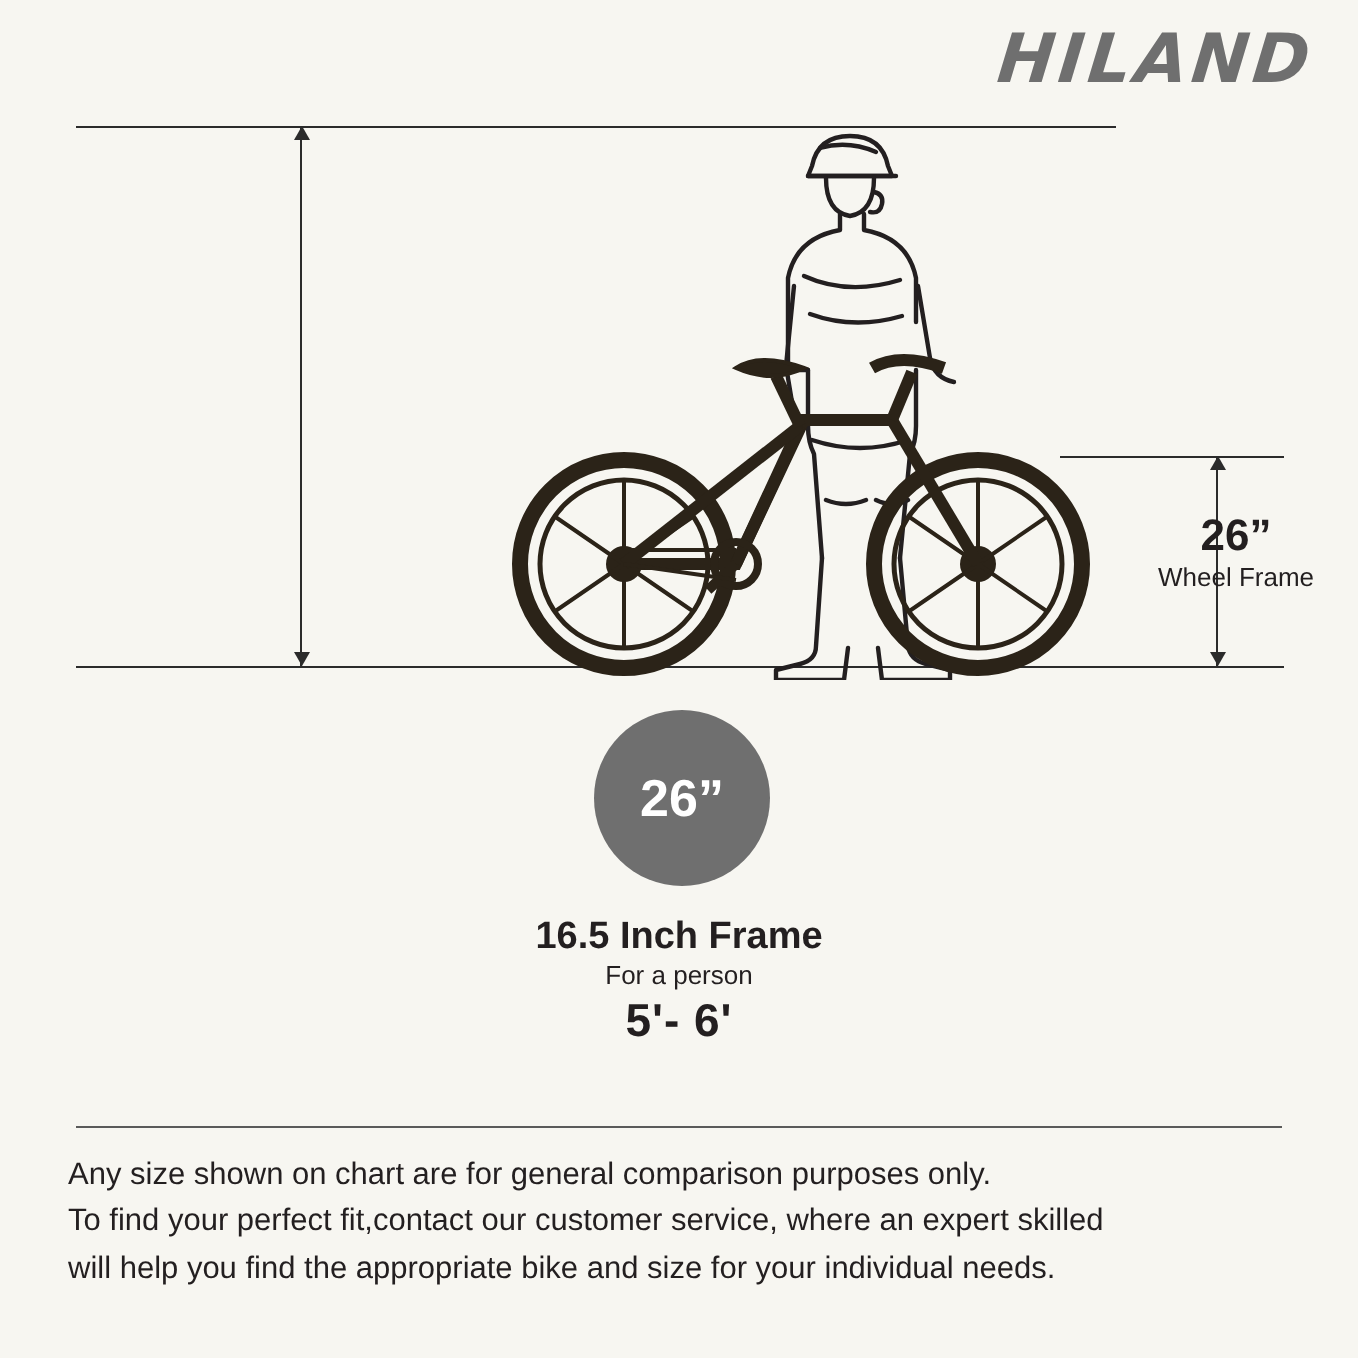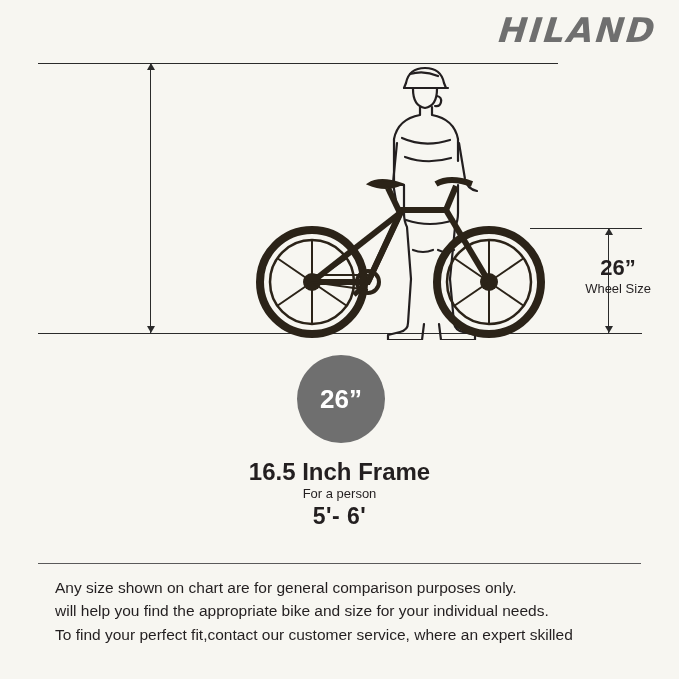--- a/index.html
+++ b/index.html
@@ -126,21 +126,21 @@
   }
 
   .frame-info {
     position: absolute;
     left: 0;
     right: 0;
     top: 458px;
     text-align: center;
   }
   .frame-info .frame-line {
-    font-size: 24px;
+    font-size: 19px;
     font-weight: 700;
   }
   .frame-info .person-line {
     font-size: 13px;
     margin-top: 0;
   }
   .frame-info .height-line {
     font-size: 23px;
     font-weight: 700;
     margin-top: 2px;
@@ -151,21 +151,21 @@
     position: absolute;
     left: 38px;
     right: 38px;
     top: 563px;
     height: 1px;
     background: #5a5a5a;
   }
 
   .disclaimer {
     position: absolute;
-    left: 55px;
+    left: 34px;
     right: 30px;
     top: 576px;
     font-size: 15.5px;
     line-height: 1.5;
   }
 </style>
 </head>
 <body>
 
 <div class="stage">
@@ -182,21 +182,21 @@
 
 
   <div class="hline" style="left:530px; top:228px; width:112px;"></div>
 
   <div class="dim-v" style="left:608px; top:228px; height:105px;"></div>
   <div class="arrow arrow-up" style="left:605px; top:228px;"></div>
   <div class="arrow arrow-down" style="left:605px; top:326px;"></div>
 
   <div class="wheel-label">
     <div class="big">26”</div>
-    <div class="sub">Wheel Size</div>
+    <div class="sub">Wheel Frame</div>
   </div>
 
   <div class="art">
     <svg width="310" height="290" viewBox="0 0 310 290" xmlns="http://www.w3.org/2000/svg">
       <g fill="none" stroke="#231f20" stroke-width="2.2" stroke-linecap="round" stroke-linejoin="round">
 
         <path d="M156 33 q3 -15 19 -15 q16 0 19 15 l2 5 l-42 0 z"></path>
         <path d="M154 38 l44 0"></path>
         <path d="M160 24 q14 -4 28 2"></path>
 
@@ -263,17 +263,17 @@
   <div class="frame-info">
     <div class="frame-line">16.5 Inch Frame</div>
     <div class="person-line">For a person</div>
     <div class="height-line">5'- 6'</div>
   </div>
 
   <div class="divider"></div>
 
   <div class="disclaimer">
     <div>Any size shown on chart are for general comparison purposes only.</div>
+    <div>To find your perfect fit,contact our customer service, where an expert skilled</div>
     <div>will help you find the appropriate bike and size for your individual needs.</div>
-    <div>To find your perfect fit,contact our customer service, where an expert skilled</div>
   </div>
 
 </div>
 
 </body></html>

